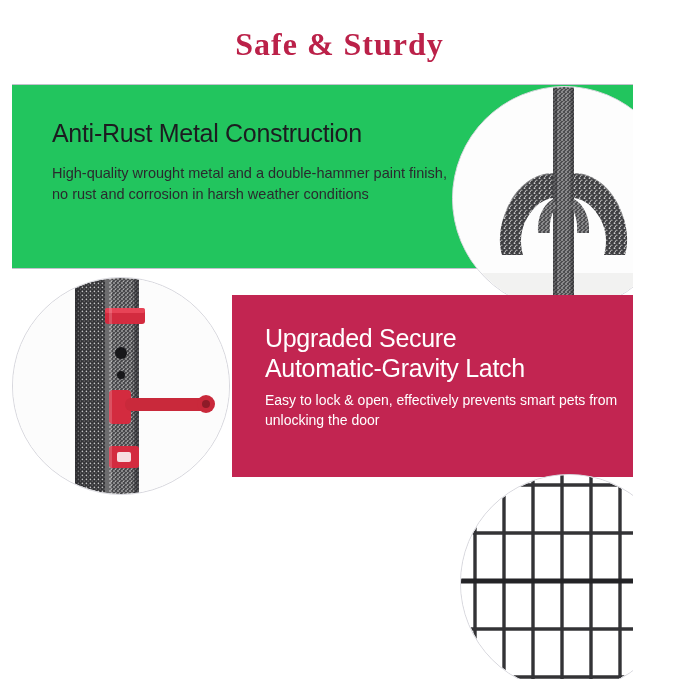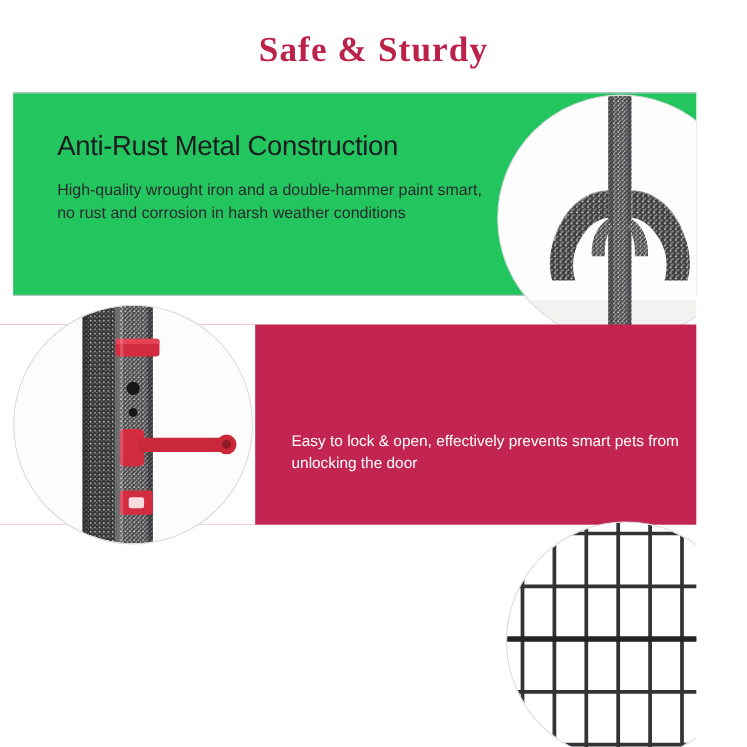--- a/index.html
+++ b/index.html
@@ -183,21 +183,21 @@
 <body>
 
 <div id="page">
 
   <div class="header">
     <div class="header-title">Safe &amp; Sturdy</div>
   </div>
 
   <div class="sec1">
     <div class="sec1-title">Anti-Rust Metal Construction</div>
-    <div class="sec1-body">High-quality wrought iron and a double-hammer paint smart, no rust and corrosion in harsh weather conditions</div>
+    <div class="sec1-body">High-quality wrought metal and a double-hammer paint finish, no rust and corrosion in harsh weather conditions</div>
   </div>
 
   <div class="circ1">
     <svg width="223" height="223" viewBox="0 0 223 223">
       <defs>
         <pattern id="speckle" width="4" height="4" patternUnits="userSpaceOnUse">
           <rect width="4" height="4" fill="#4c4c4f"></rect>
           <circle cx="1" cy="1" r="0.8" fill="#d8d8d8"></circle>
           <circle cx="3" cy="2.6" r="0.7" fill="#b9b9b9"></circle>
           <circle cx="2" cy="3.4" r="0.5" fill="#ebebeb"></circle>
@@ -228,20 +228,24 @@
         <path d="M100 112 C 90 118 84 130 85 146 L 97 146 C 96 134 99 124 104 120 Z" fill="url(#speckle)"></path>
         <path d="M121 112 C 131 118 137 130 136 146 L 124 146 C 125 134 122 124 117 120 Z" fill="url(#speckle)"></path>
 
         <path d="M100 86 C 78 86 58 104 50 132" fill="none" stroke="#ffffff" stroke-opacity="0.35" stroke-width="2"></path>
         <path d="M121 86 C 143 86 163 104 171 132" fill="none" stroke="#ffffff" stroke-opacity="0.3" stroke-width="2"></path>
       </g>
     </svg>
   </div>
 
   <div class="sec2">
+    <div class="sec2-title">
+      <span>Upgraded Secure</span><br>
+      <span>Automatic-Gravity Latch</span>
+    </div>
     <div class="sec2-body">Easy to lock &amp; open, effectively prevents smart pets from unlocking the door</div>
   </div>
   <div class="sec2-left-white"></div>
 
   <div class="circ2">
     <svg width="216" height="216" viewBox="0 0 216 216">
       <defs>
         <pattern id="sp3" width="4" height="4" patternUnits="userSpaceOnUse">
           <rect width="4" height="4" fill="#48484b"></rect>
           <circle cx="1" cy="1" r="0.8" fill="#dcdcdc"></circle>

